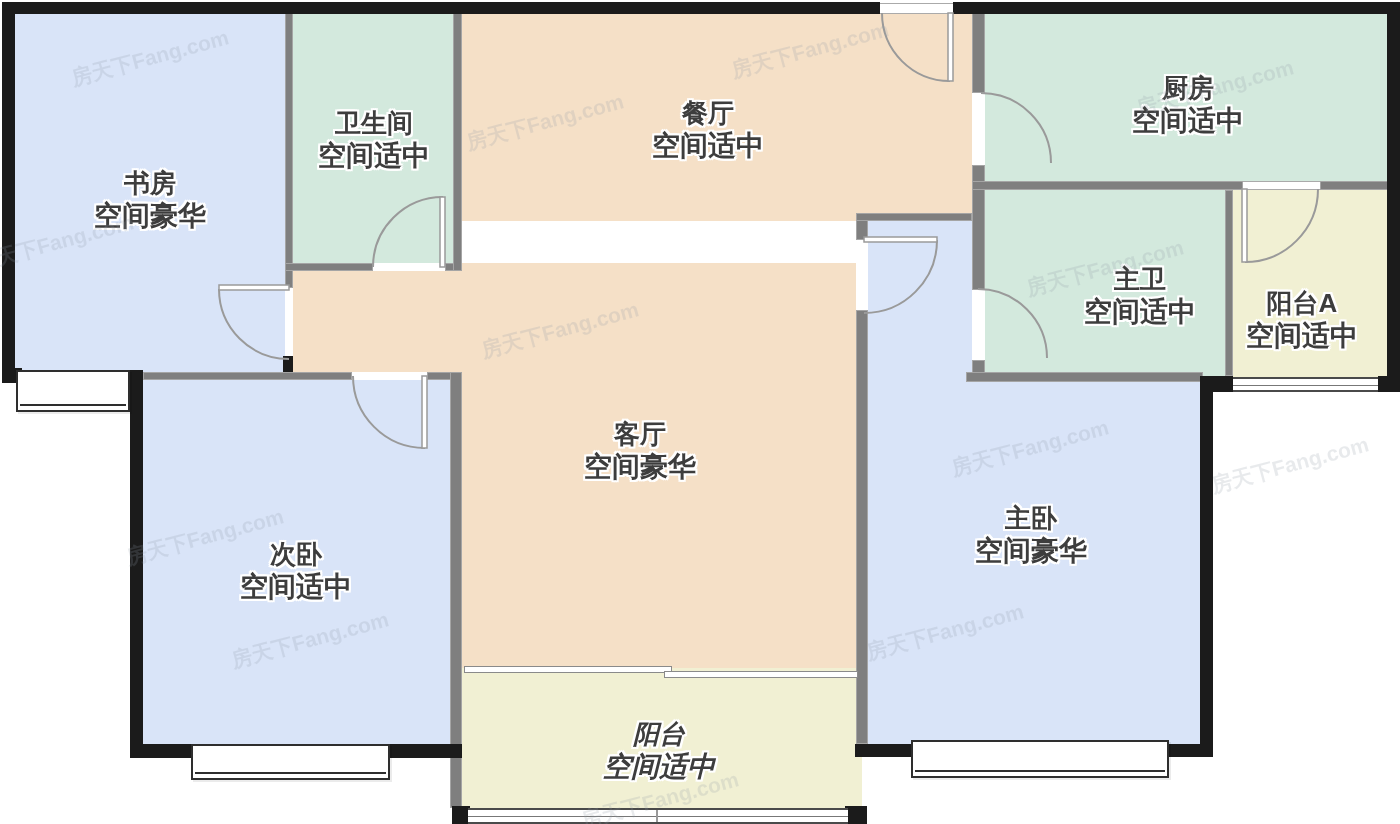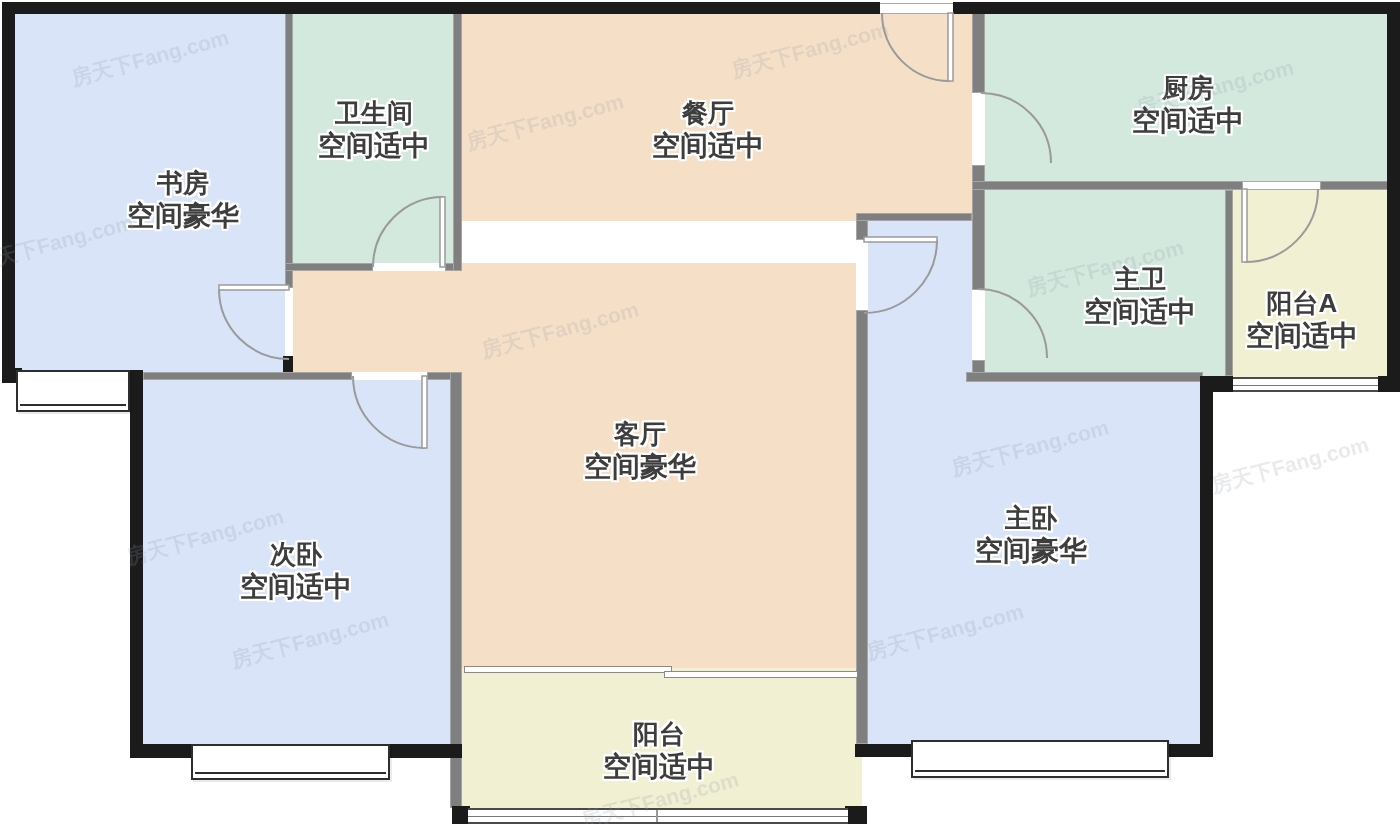--- a/index.html
+++ b/index.html
@@ -126,25 +126,25 @@
     <g fill="#ffffff" stroke="#9a9a9a" stroke-width="1.5">
       <rect x="948" y="13" width="5" height="68"></rect>
       <rect x="219" y="285" width="70" height="5"></rect>
       <rect x="440" y="197" width="5" height="70"></rect>
       <rect x="1242" y="189" width="5" height="73"></rect>
       <rect x="864" y="237" width="73" height="5"></rect>
       <rect x="422" y="376" width="5" height="72"></rect>
     </g>
   </svg>
 
-  <div class="label" style="left:150px;top:200px;margin-left:33px;">
+  <div class="label" style="left:150px;top:200px;">
     <div class="l1">书房</div>
     <div class="l2">空间豪华</div>
   </div>
-  <div class="label" style="left:374px;top:132px;font-family:Liberation Mono, monospace;">
+  <div class="label" style="left:374px;top:140px;">
     <div class="l1">卫生间</div>
     <div class="l2">空间适中</div>
   </div>
   <div class="label" style="left:708px;top:130px;">
     <div class="l1">餐厅</div>
     <div class="l2">空间适中</div>
   </div>
   <div class="label" style="left:1188px;top:105px;">
     <div class="l1">厨房</div>
     <div class="l2">空间适中</div>
@@ -162,21 +162,21 @@
     <div class="l2">空间豪华</div>
   </div>
   <div class="label" style="left:296px;top:571px;">
     <div class="l1">次卧</div>
     <div class="l2">空间适中</div>
   </div>
   <div class="label" style="left:1031px;top:535px;">
     <div class="l1">主卧</div>
     <div class="l2">空间豪华</div>
   </div>
-  <div class="label" style="left:659px;top:751px;">
+  <div class="label" style="left:659px;top:751px;font-style:italic;">
     <div class="l1">阳台</div>
     <div class="l2">空间适中</div>
   </div>
 
   <span class="wm" style="left:150px;top:58px;">房天下Fang.com</span>
   <span class="wm" style="left:545px;top:122px;">房天下Fang.com</span>
   <span class="wm" style="left:810px;top:50px;">房天下Fang.com</span>
   <span class="wm" style="left:1215px;top:88px;">房天下Fang.com</span>
   <span class="wm" style="left:55px;top:243px;">房天下Fang.com</span>
   <span class="wm" style="left:1105px;top:268px;">房天下Fang.com</span>

